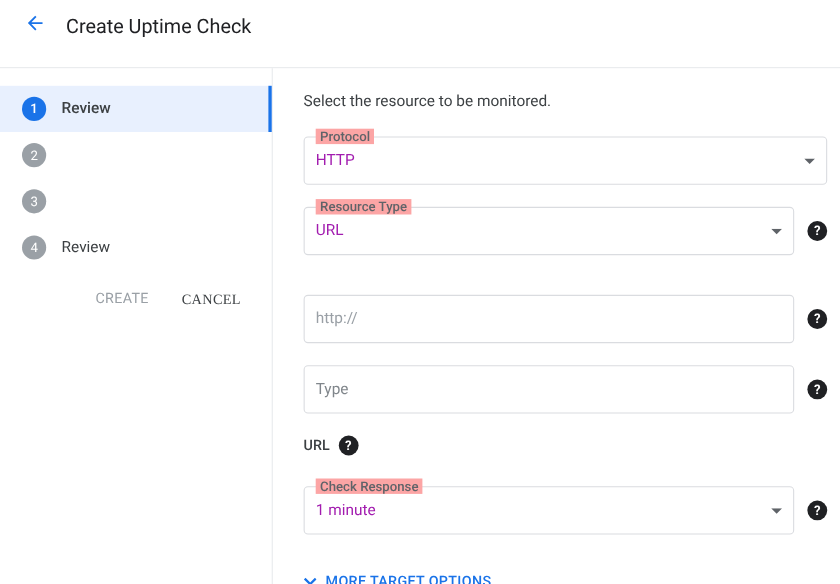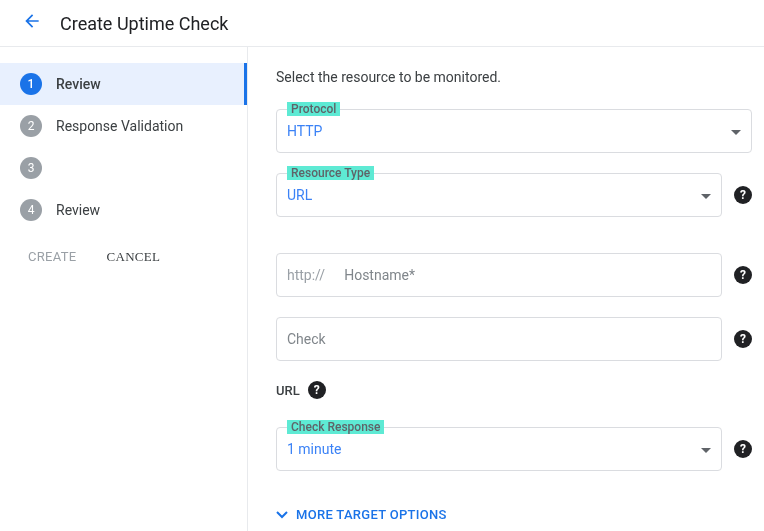--- a/index.html
+++ b/index.html
@@ -7,23 +7,23 @@
     margin: 0;
     font-family: Roboto, "Helvetica Neue", Arial, sans-serif;
     background: #fff;
     color: #202124;
     width: 764px;
     height: 531px;
     overflow: hidden;
   }
   .header {
     display: flex;
-    align-items: center;
+    align-items: flex-end;
     gap: 18px;
-    padding: 11px 16px 11px 22px;
+    padding: 11px 16px 26px 22px;
     border-bottom: 1px solid #e8eaed;
   }
   .header .title {
     font-size: 18px;
     font-weight: 400;
     color: #202124;
   }
   .back-icon { cursor: pointer; }
   .layout { display: flex; }
   .sidebar {
@@ -56,20 +56,21 @@
     justify-content: center;
     font-size: 12px;
   }
   .step.active .num { background: #1a73e8; }
   .side-actions {
     display: flex;
     gap: 30px;
     padding: 18px 28px;
     font-size: 13px;
     letter-spacing: 0.3px;
+    justify-content: flex-end;
   }
   .side-actions .create { color: #9aa0a6; cursor: default; }
   .side-actions .cancel { color: #3c4043; font-weight: 500; cursor: pointer; font-family: Liberation Serif, serif; }
   .main {
     flex: 1;
     padding: 22px 12px 16px 28px;
     font-size: 14px;
     color: #3c4043;
   }
   .desc { font-size: 14px; margin-bottom: 24px; }
@@ -87,33 +88,33 @@
     border-radius: 4px;
     height: 44px;
     display: flex;
     align-items: center;
     padding: 0 10px;
   }
   .field .label {
     position: absolute;
     top: -8px;
     left: 10px;
-    background: #5eead4;
+    background: #fca5a5;
     padding: 0 4px;
     font-size: 12px;
     color: #5f6368;
     font-weight: 500;
   }
   .field .value {
     font-size: 14px;
-    color: #3b82f6;
+    color: #a21caf;
     flex: 1;
   }
   .field .placeholder { color: #80868b; }
-  .field .prefix { color: #9aa0a6; margin-right: 19px; }
+  .field .prefix { color: #9aa0a6; margin-right: 0; }
   .field.select { cursor: pointer; }
   .dropdown-icon { margin-left: auto; }
   .help-icon {
     width: 18px; height: 18px;
     border-radius: 50%;
     background: #202124;
     color: #fff;
     display: flex;
     align-items: center;
     justify-content: center;
@@ -155,21 +156,20 @@
 </div>
 
 <div class="layout">
   <div class="sidebar">
     <div class="step active">
       <span class="num">1</span>
       <span>Review</span>
     </div>
     <div class="step">
       <span class="num">2</span>
-      <span>Response Validation</span>
     </div>
     <div class="step">
       <span class="num">3</span>
     </div>
     <div class="step">
       <span class="num">4</span>
       <span>Review</span>
     </div>
     <div class="side-actions">
       <span class="create">CREATE</span>
@@ -201,28 +201,27 @@
               <path d="M0 0l5 5 5-5z" fill="#5f6368"></path>
             </svg>
         </span>
       </div>
       <span class="help-icon">?</span>
     </div>
 
     <div class="field-row">
       <div class="field">
         <span class="prefix">http://</span>
-        <span class="value placeholder">Hostname*</span>
       </div>
       <span class="help-icon">?</span>
     </div>
 
     <div class="field-row">
       <div class="field">
-        <span class="value placeholder">Check</span>
+        <span class="value placeholder">Type</span>
       </div>
       <span class="help-icon">?</span>
     </div>
 
     <div class="url-row">
       <span>URL</span>
       <span class="help-icon">?</span>
     </div>
 
     <div class="field-row big-gap">

